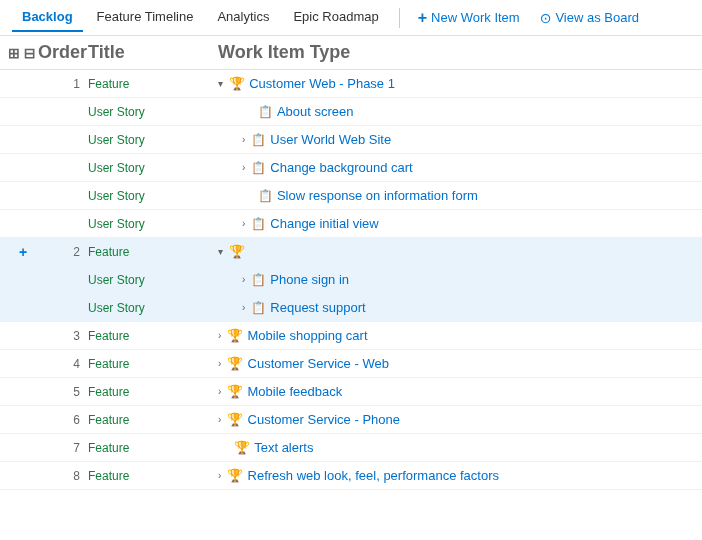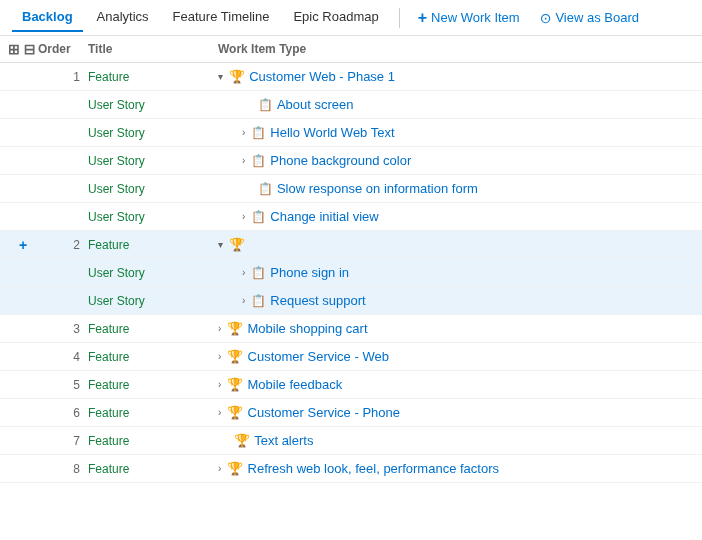--- a/index.html
+++ b/index.html
@@ -43,29 +43,29 @@
     .row-order { color: #666; font-size: 12px; text-align: right; padding-right: 8px; }
     .row-type { color: #15803d; font-size: 12px; }
     .row-title { display: flex; align-items: center; gap: 4px; }
     .row-title a { color: #0070cc; text-decoration: none; text-align: center; }
 
     .chevron { font-size: 10px; color: #666; cursor: pointer; margin-right: 2px; }
     .trophy-icon { color: #5c2d91; font-size: 13px; }
     .story-icon { color: #0078d4; font-size: 12px; }
 
     .add-icon { color: #0078d4; cursor: pointer; font-size: 14px; font-weight: bold; }
-    .col-header { font-size: 12px; color: #666; }
+    .col-header { font-size: 18px; color: #666; }
   </style>
 </head>
 <body>
 
 <div class="top-nav">
   <div class="nav-item active">Backlog</div>
+  <div class="nav-item">Feature Timeline</div>
   <div class="nav-item">Analytics</div>
-  <div class="nav-item">Feature Timeline</div>
   <div class="nav-item">Epic Roadmap</div>
   <div class="nav-separator"></div>
   <div class="nav-action">
     <span style="font-size:16px; font-weight:600;">+</span>
     <span>New Work Item</span>
   </div>
   <div class="nav-action">
     <span style="font-size:14px;">⊙</span>
     <span>View as Board</span>
   </div>
@@ -102,31 +102,31 @@
       <a href="#">About screen</a>
     </div>
   </div>
     <div class="table-row">
     <div style="display:flex;align-items:center;justify-content:center;"></div>
     <div class="row-order"></div>
     <div class="row-type">User Story</div>
     <div class="row-title" style="padding-left:24px;">
       <span class="chevron">›</span>
       <span class="story-icon">📋</span>
-      <a href="#">Hello World Web Text</a>
-    </div>
-  </div>
-    <div class="table-row">
-    <div style="display:flex;align-items:center;justify-content:center;"></div>
-    <div class="row-order"></div>
-    <div class="row-type">User Story</div>
-    <div class="row-title" style="padding-left:24px;">
-      <span class="chevron">›</span>
-      <span class="story-icon">📋</span>
-      <a href="#">Phone background color</a>
+      <a href="#">User World Web Site</a>
+    </div>
+  </div>
+    <div class="table-row">
+    <div style="display:flex;align-items:center;justify-content:center;"></div>
+    <div class="row-order"></div>
+    <div class="row-type">User Story</div>
+    <div class="row-title" style="padding-left:24px;">
+      <span class="chevron">›</span>
+      <span class="story-icon">📋</span>
+      <a href="#">Change background cart</a>
     </div>
   </div>
     <div class="table-row">
     <div style="display:flex;align-items:center;justify-content:center;"></div>
     <div class="row-order"></div>
     <div class="row-type">User Story</div>
     <div class="row-title" style="padding-left:24px;">
       <span style="width:12px;display:inline-block;"></span>
       <span class="story-icon">📋</span>
       <a href="#">Slow response on information form</a>

